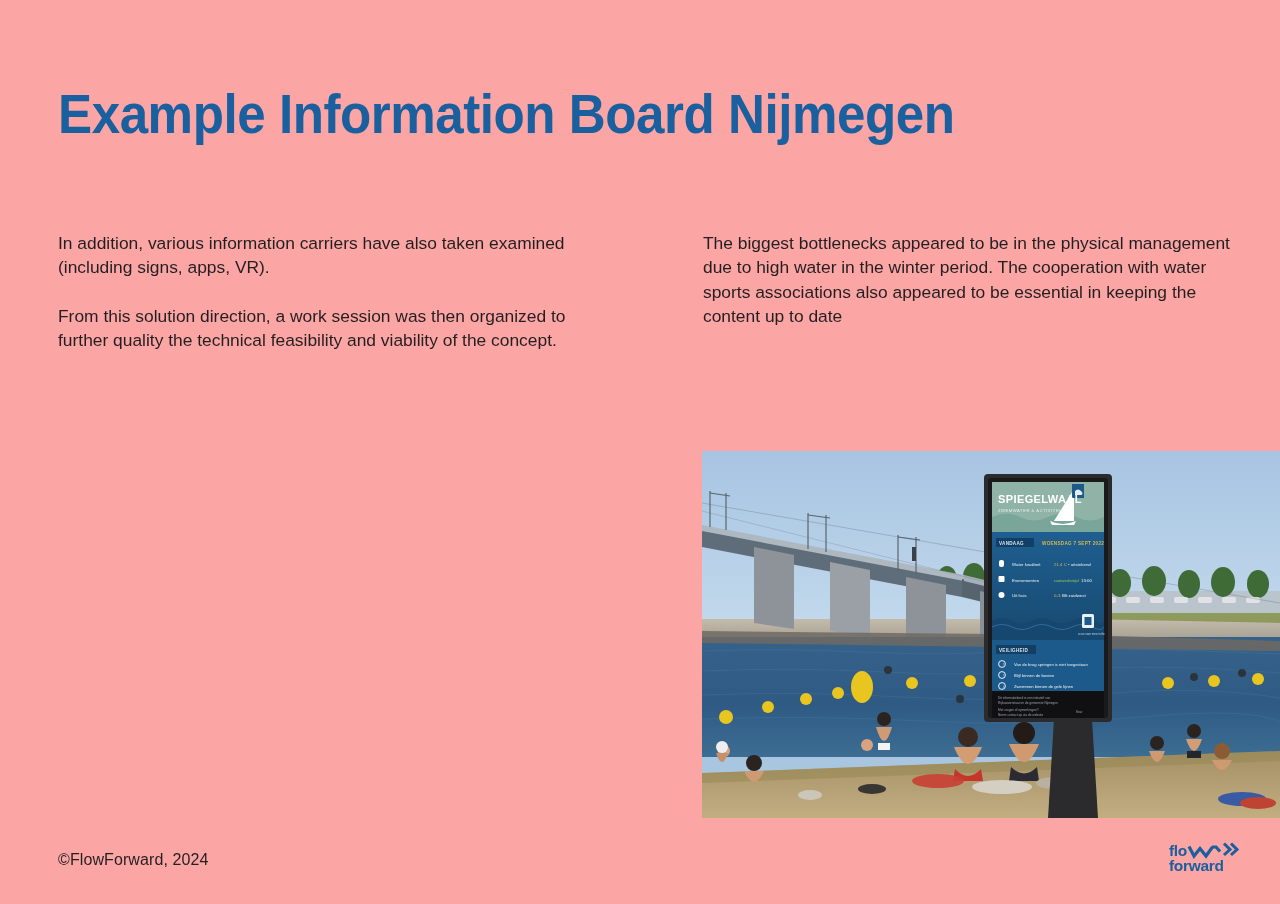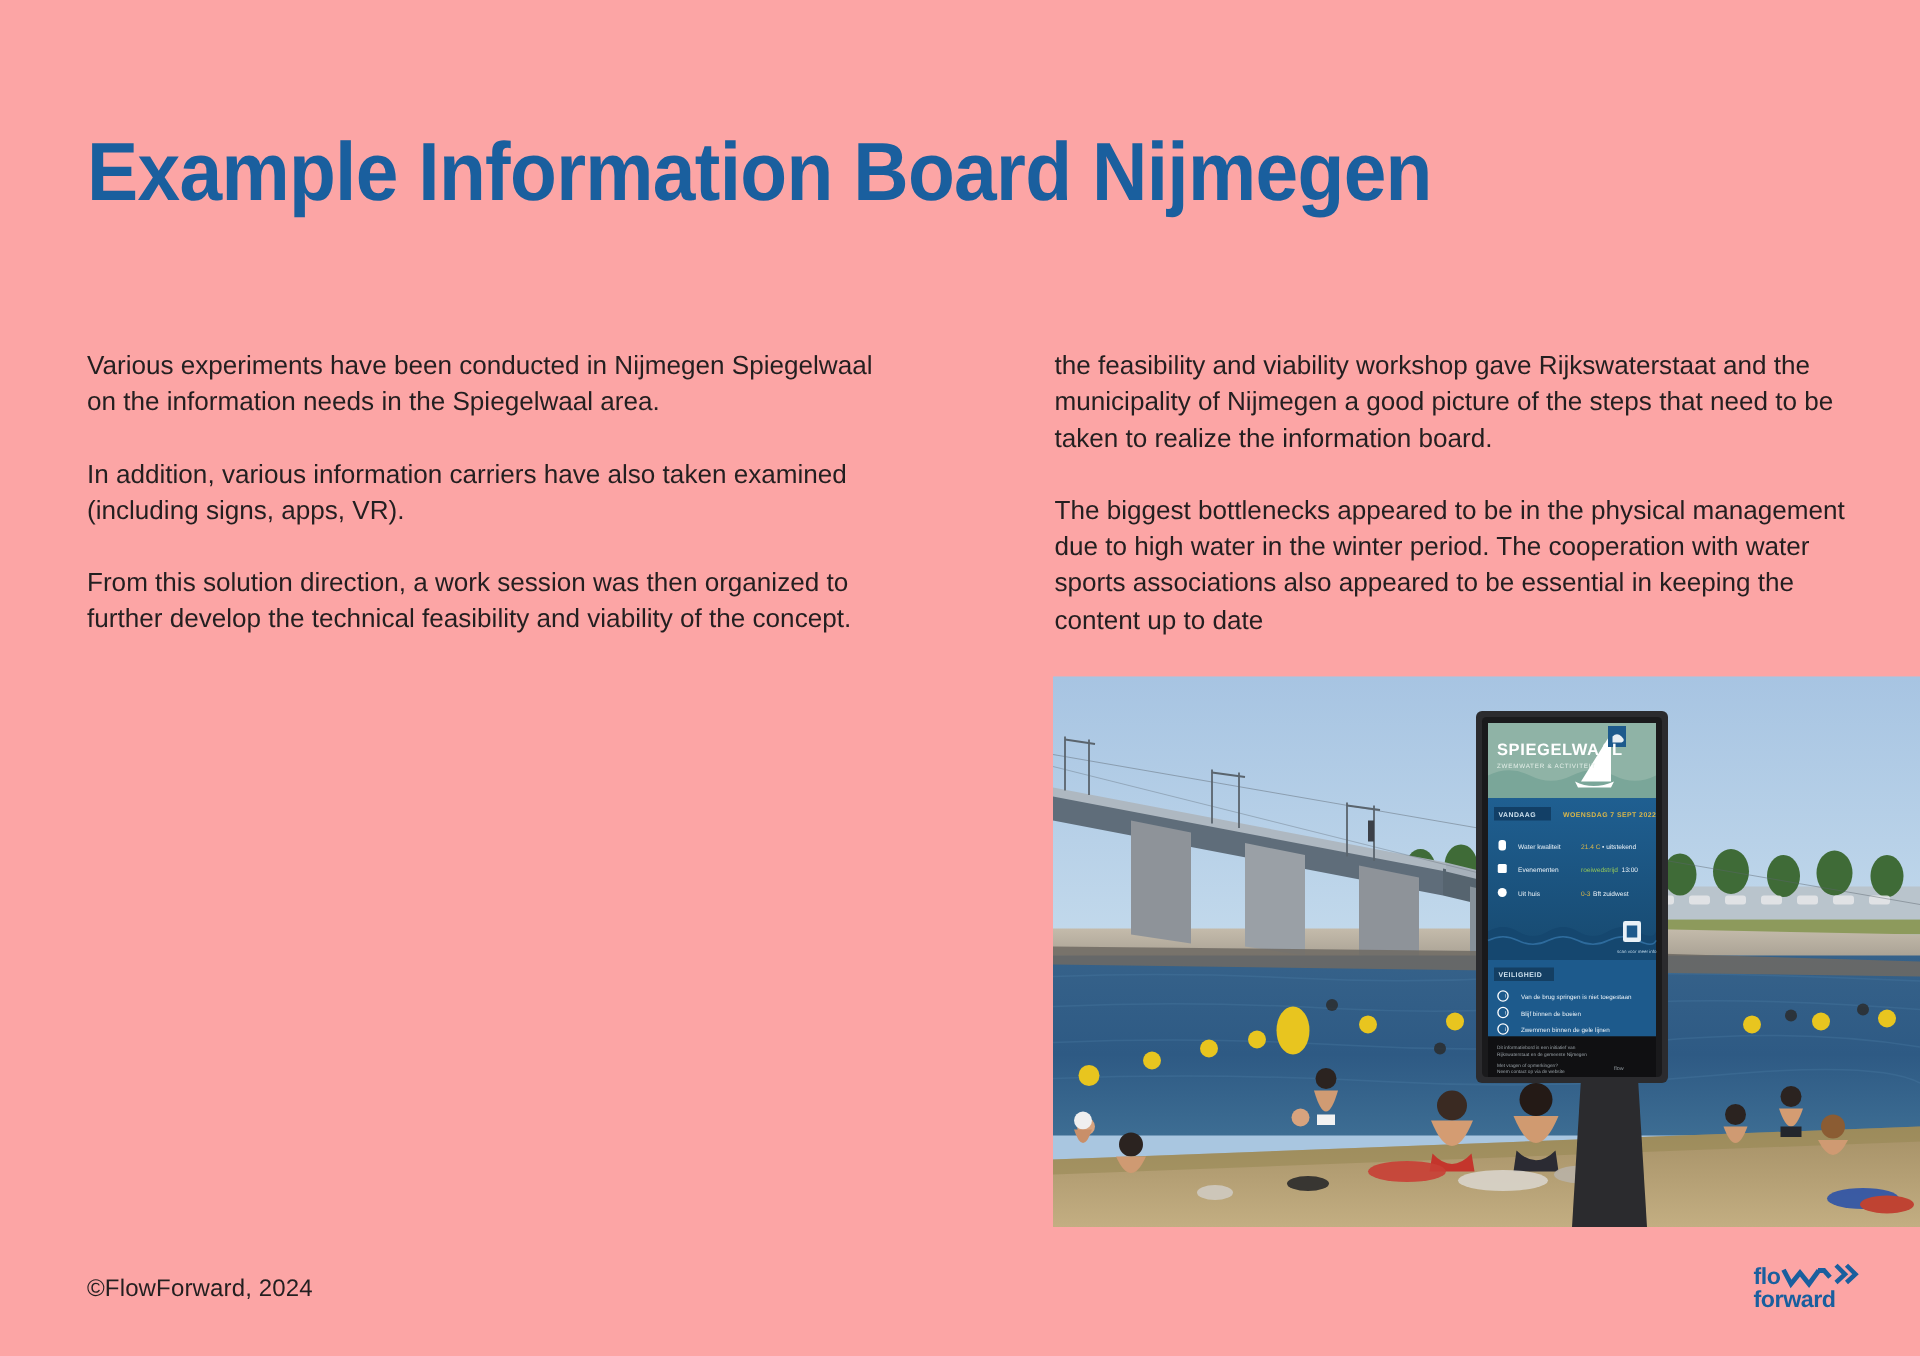--- a/index.html
+++ b/index.html
@@ -87,27 +87,25 @@
   #photo svg { display: block; width: 100%; height: 100%; }
 </style>
 </head>
 <body>
 
 <div id="slide">
 
   <div id="page-title">Example Information Board Nijmegen</div>
 
   <div id="column-left" class="column">
-    <p class="para">Various experiments have been conducted in Nijmegen Spiegelwaal on the information needs in the Spiegelwaal area.</p>
     <p class="para">In addition, various information carriers have also taken examined (including signs, apps, VR).</p>
-    <p class="para">From this solution direction, a work session was then organized to further develop the technical feasibility and viability of the concept.</p>
+    <p class="para">From this solution direction, a work session was then organized to further quality the technical feasibility and viability of the concept.</p>
   </div>
 
   <div id="column-right" class="column">
-    <p class="para">the feasibility and viability workshop gave Rijkswaterstaat and the municipality of Nijmegen a good picture of the steps that need to be taken to realize the information board.</p>
     <p class="para">The biggest bottlenecks appeared to be in the physical management due to high water in the winter period. The cooperation with water sports associations also appeared to be essential in keeping the content up to date</p>
   </div>
 
   <div id="photo">
     <svg viewBox="0 0 578 367" preserveAspectRatio="none">
       <defs>
         <linearGradient id="skyGrad" x1="0" y1="0" x2="0" y2="1">
           <stop offset="0%" stop-color="#a7c4e2"></stop>
           <stop offset="100%" stop-color="#c6dced"></stop>
         </linearGradient>

